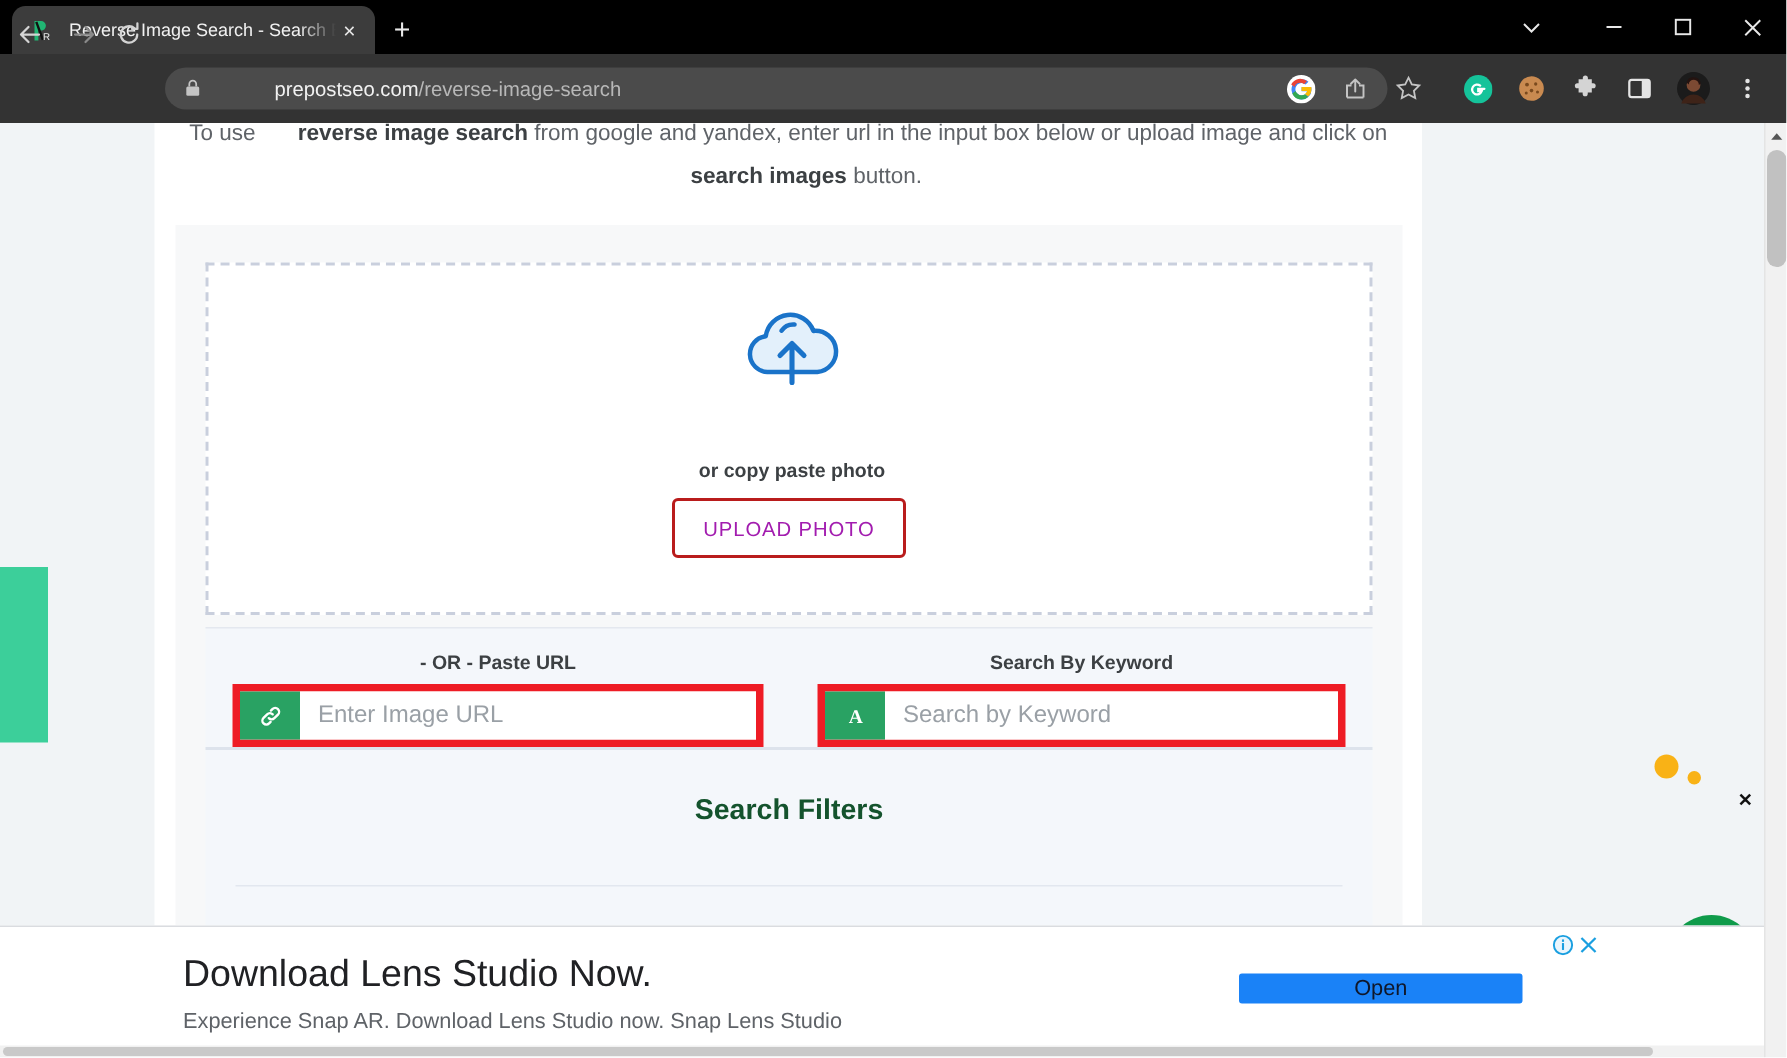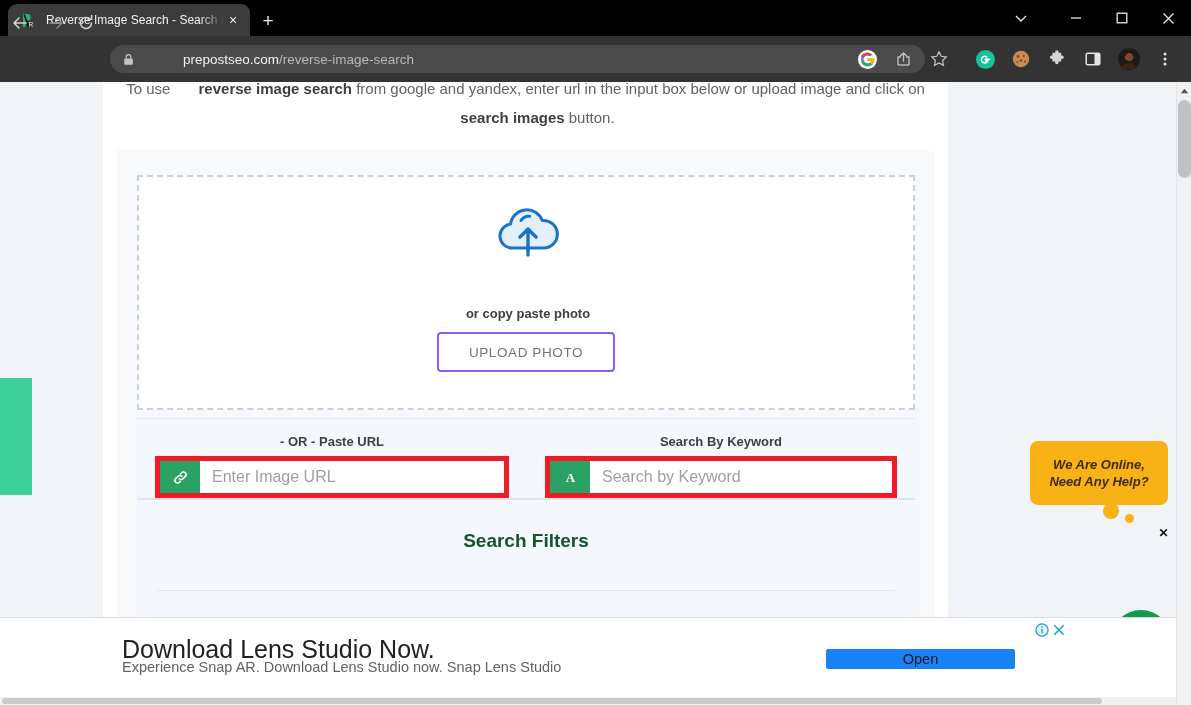--- a/index.html
+++ b/index.html
@@ -102,23 +102,23 @@
   .drag-title {
     position: absolute; top: 88px; left: 0; width: 778px; text-align: center;
     font-size: 24px; color: #3c4043; font-weight: 400;
   }
   .drag-sub {
     position: absolute; top: 129px; left: 0; width: 778px; text-align: center;
     font-size: 13px; color: #3c4043; font-weight: 700;
   }
   .upload-btn {
     position: absolute; top: 155px; left: 50%; transform: translateX(-50%);
-    width: 178px; height: 40px; background: #ffffff;
-    border: 2px solid #8b5cf6; border-radius: 4px;
-    color: #737373; font-size: 13.5px; letter-spacing: 0.6px;
+    width: 156px; height: 40px; background: #ffffff;
+    border: 2px solid #b91c1c; border-radius: 4px;
+    color: #a21caf; font-size: 13.5px; letter-spacing: 0.6px;
     font-family: "Liberation Sans", sans-serif; cursor: pointer;
   }
 
   .inputs-row {
     position: absolute; top: 268px; left: 20px; width: 778px; height: 80px;
     background: #f4f7fb; border-top: 1px solid #e4e8ef;
   }
   .in-col { position: absolute; top: 0; height: 80px; }
   .in-col.left { left: 0; width: 390px; }
   .in-col.right { left: 390px; width: 388px; }
@@ -203,21 +203,21 @@
   .ad-banner {
     position: absolute; top: 535px; left: 0; width: 1176px; height: 88px;
     background: #ffffff; border-top: 1px solid #dadce0;
   }
   .ad-inner { position: absolute; top: 0; left: 103px; width: 1073px; height: 88px; }
   .ad-title {
     position: absolute; top: 17px; left: 19px;
     font-size: 25px; color: #202124; font-weight: 400;
   }
   .ad-sub {
-    position: absolute; top: 41px; left: 19px;
+    position: absolute; top: 55px; left: 19px;
     font-size: 14.5px; color: #5f6368;
   }
   .ad-open {
     position: absolute; top: 31px; left: 723px; width: 189px; height: 20px;
     background: #1a82f7; color: #0f172a; border: none; border-radius: 2px;
     font-size: 14.5px; font-family: "Liberation Sans", sans-serif; cursor: pointer;
   }
   .ad-ctrls { position: absolute; top: 5px; left: 932px; display: flex; gap: 3px; }
   .ad-ctrl { width: 14px; height: 14px; cursor: pointer; }
 
@@ -438,26 +438,20 @@
         <div class="filters">
           <div class="filters-title">Search Filters</div>
           <div class="filters-rule"></div>
         </div>
 
       </div>
     </div>
 
     <div class="green-tab"></div>
 
-    <div class="chat-bubble">
-      <div class="chat-bubble-text">
-        <span>We Are Online,</span><br>
-        <span>Need Any Help?</span>
-      </div>
-    </div>
     <div class="chat-tail1"></div>
     <div class="chat-tail2"></div>
     <div class="chat-close">✕</div>
 
     <div class="chat-fab">
       <span>
         <svg width="30" height="28" viewBox="0 0 30 28">
           <path d="M15 3 C22.2 3 27.5 7.6 27.5 13.3 C27.5 19 22.2 23.6 15 23.6 C13.2 23.6 11.5 23.3 10 22.8 L4.5 25.5 L6 20.6 C3.8 18.7 2.5 16.1 2.5 13.3 C2.5 7.6 7.8 3 15 3 Z" fill="#ffffff"></path>
           <path d="M16.5 19.2 a4.5 4.5 0 0 0 4.3 -3" stroke="#0f9b4a" stroke-width="1.2" fill="none" stroke-linecap="round"></path>
         </svg>

